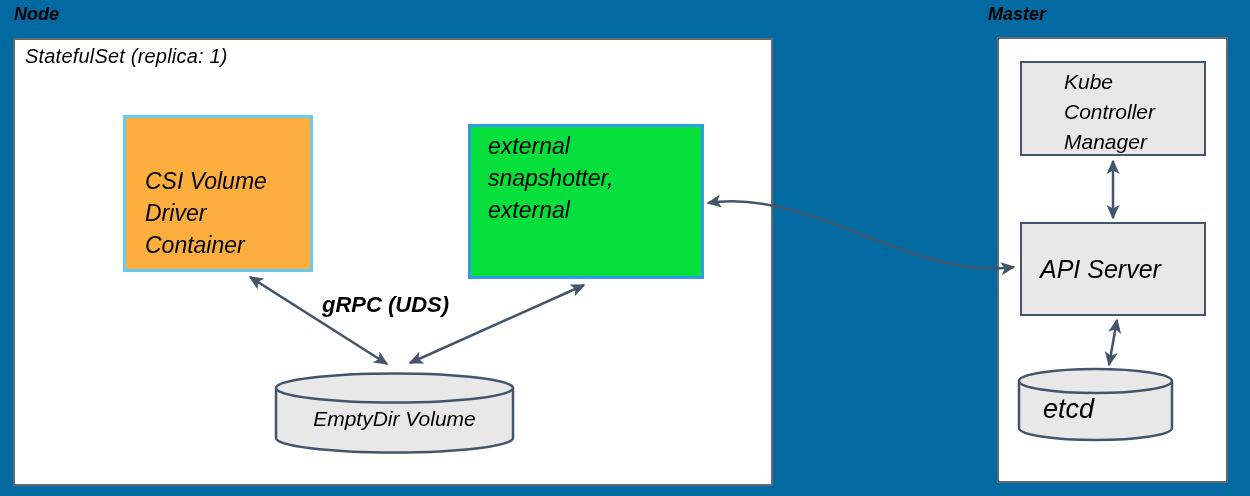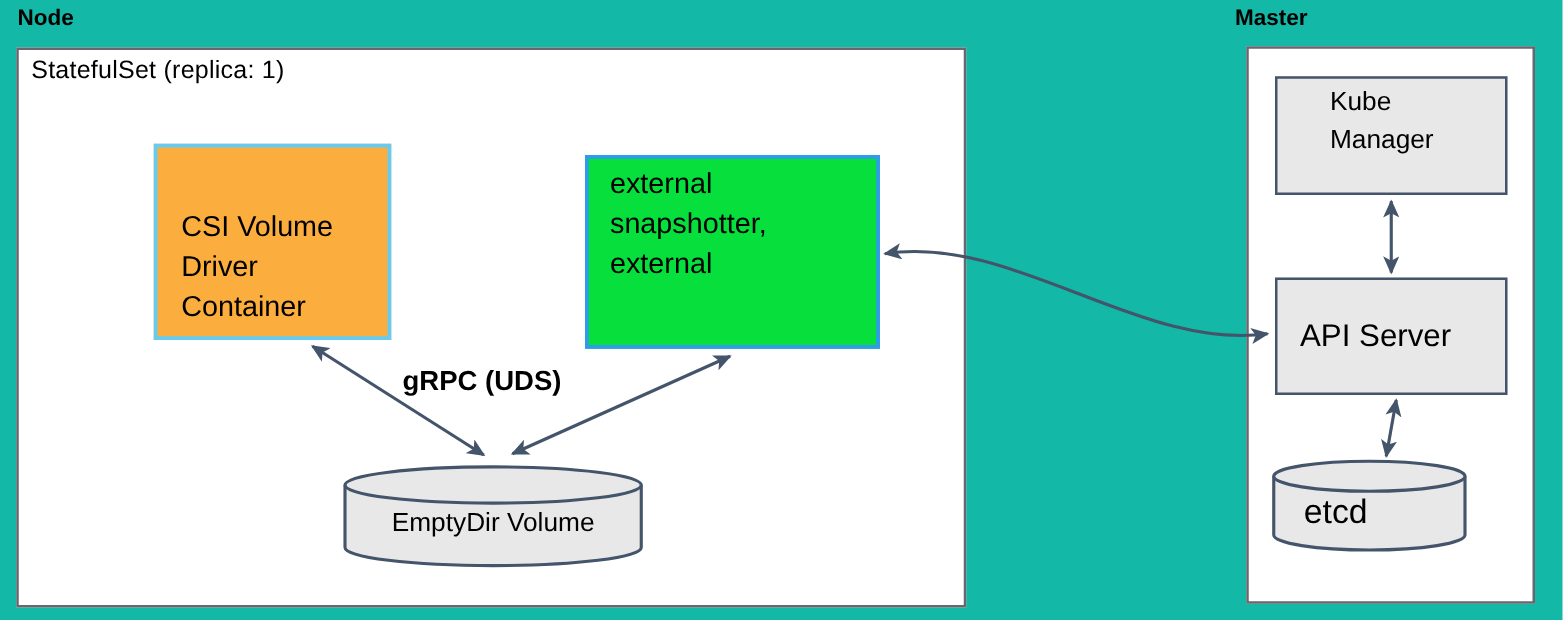--- a/index.html
+++ b/index.html
@@ -3,21 +3,21 @@
 <meta charset="utf-8">
 <style>
   :root{
     --csi-fill:#FBAE3D; --csi-border:#66CBF0;
     --sidecar-fill:#06DF3C; --sidecar-border:#2E9BEB;
     --component-fill:#E9E8E8; --component-border:#44546A;
     --arrow:#44546A; --frame-border:#65696F; --text:#0B0B0B;
   }
   *{box-sizing:border-box; margin:0; padding:0;}
   body{background:#ffffff; font-family:"Liberation Sans", sans-serif; color:var(--text);}
-  #stage{position:relative; width:1250px; height:496px; background:#14b8a6; overflow:hidden;}
+  #stage{position:relative; width:1250px; height:496px; background:#0369a1; overflow:hidden;font-style:italic;}
   .abs{position:absolute;}
   .frame{border:2px solid var(--frame-border); background:#ffffff;}
   .frame-label{font-size:18px; font-weight:700; color:#000;}
   .ss-title{font-size:20px; color:#000; letter-spacing:.2px;}
   .colorbox{border:3px solid; z-index:2;}
   .csi{background:var(--csi-fill); border-color:var(--csi-border);}
   .sidecar{background:var(--sidecar-fill); border-color:var(--sidecar-border);}
   .graybox{background:var(--component-fill); border:2px solid var(--component-border); z-index:2;}
   .boxtext{font-size:23px; line-height:32px; color:#000; z-index:5;}
   .kcmtext{font-size:21px; line-height:30px; color:#000; z-index:5;}
@@ -82,20 +82,21 @@
   </div>
 
   <div class="txt boxtext" style="left:488px; top:130px;">
     <div>external</div>
     <div>snapshotter,</div>
     <div>external</div>
   </div>
 
   <div class="txt kcmtext" style="left:1040px; top:67px;margin-left:24px;">
     <div>Kube</div>
+    <div>Controller</div>
     <div>Manager</div>
   </div>
 
   <div class="txt apitext" style="left:1040px; top:255px;">API Server</div>
 
   <div class="txt etcdtext" style="left:1043px; top:394px;text-align:right;">etcd</div>
 
   <div class="txt cyl-label" style="left:276px; top:407px; width:237px;">EmptyDir Volume</div>
 
   <div class="txt grpc" style="left:322px; top:292px;">gRPC (UDS)</div>

